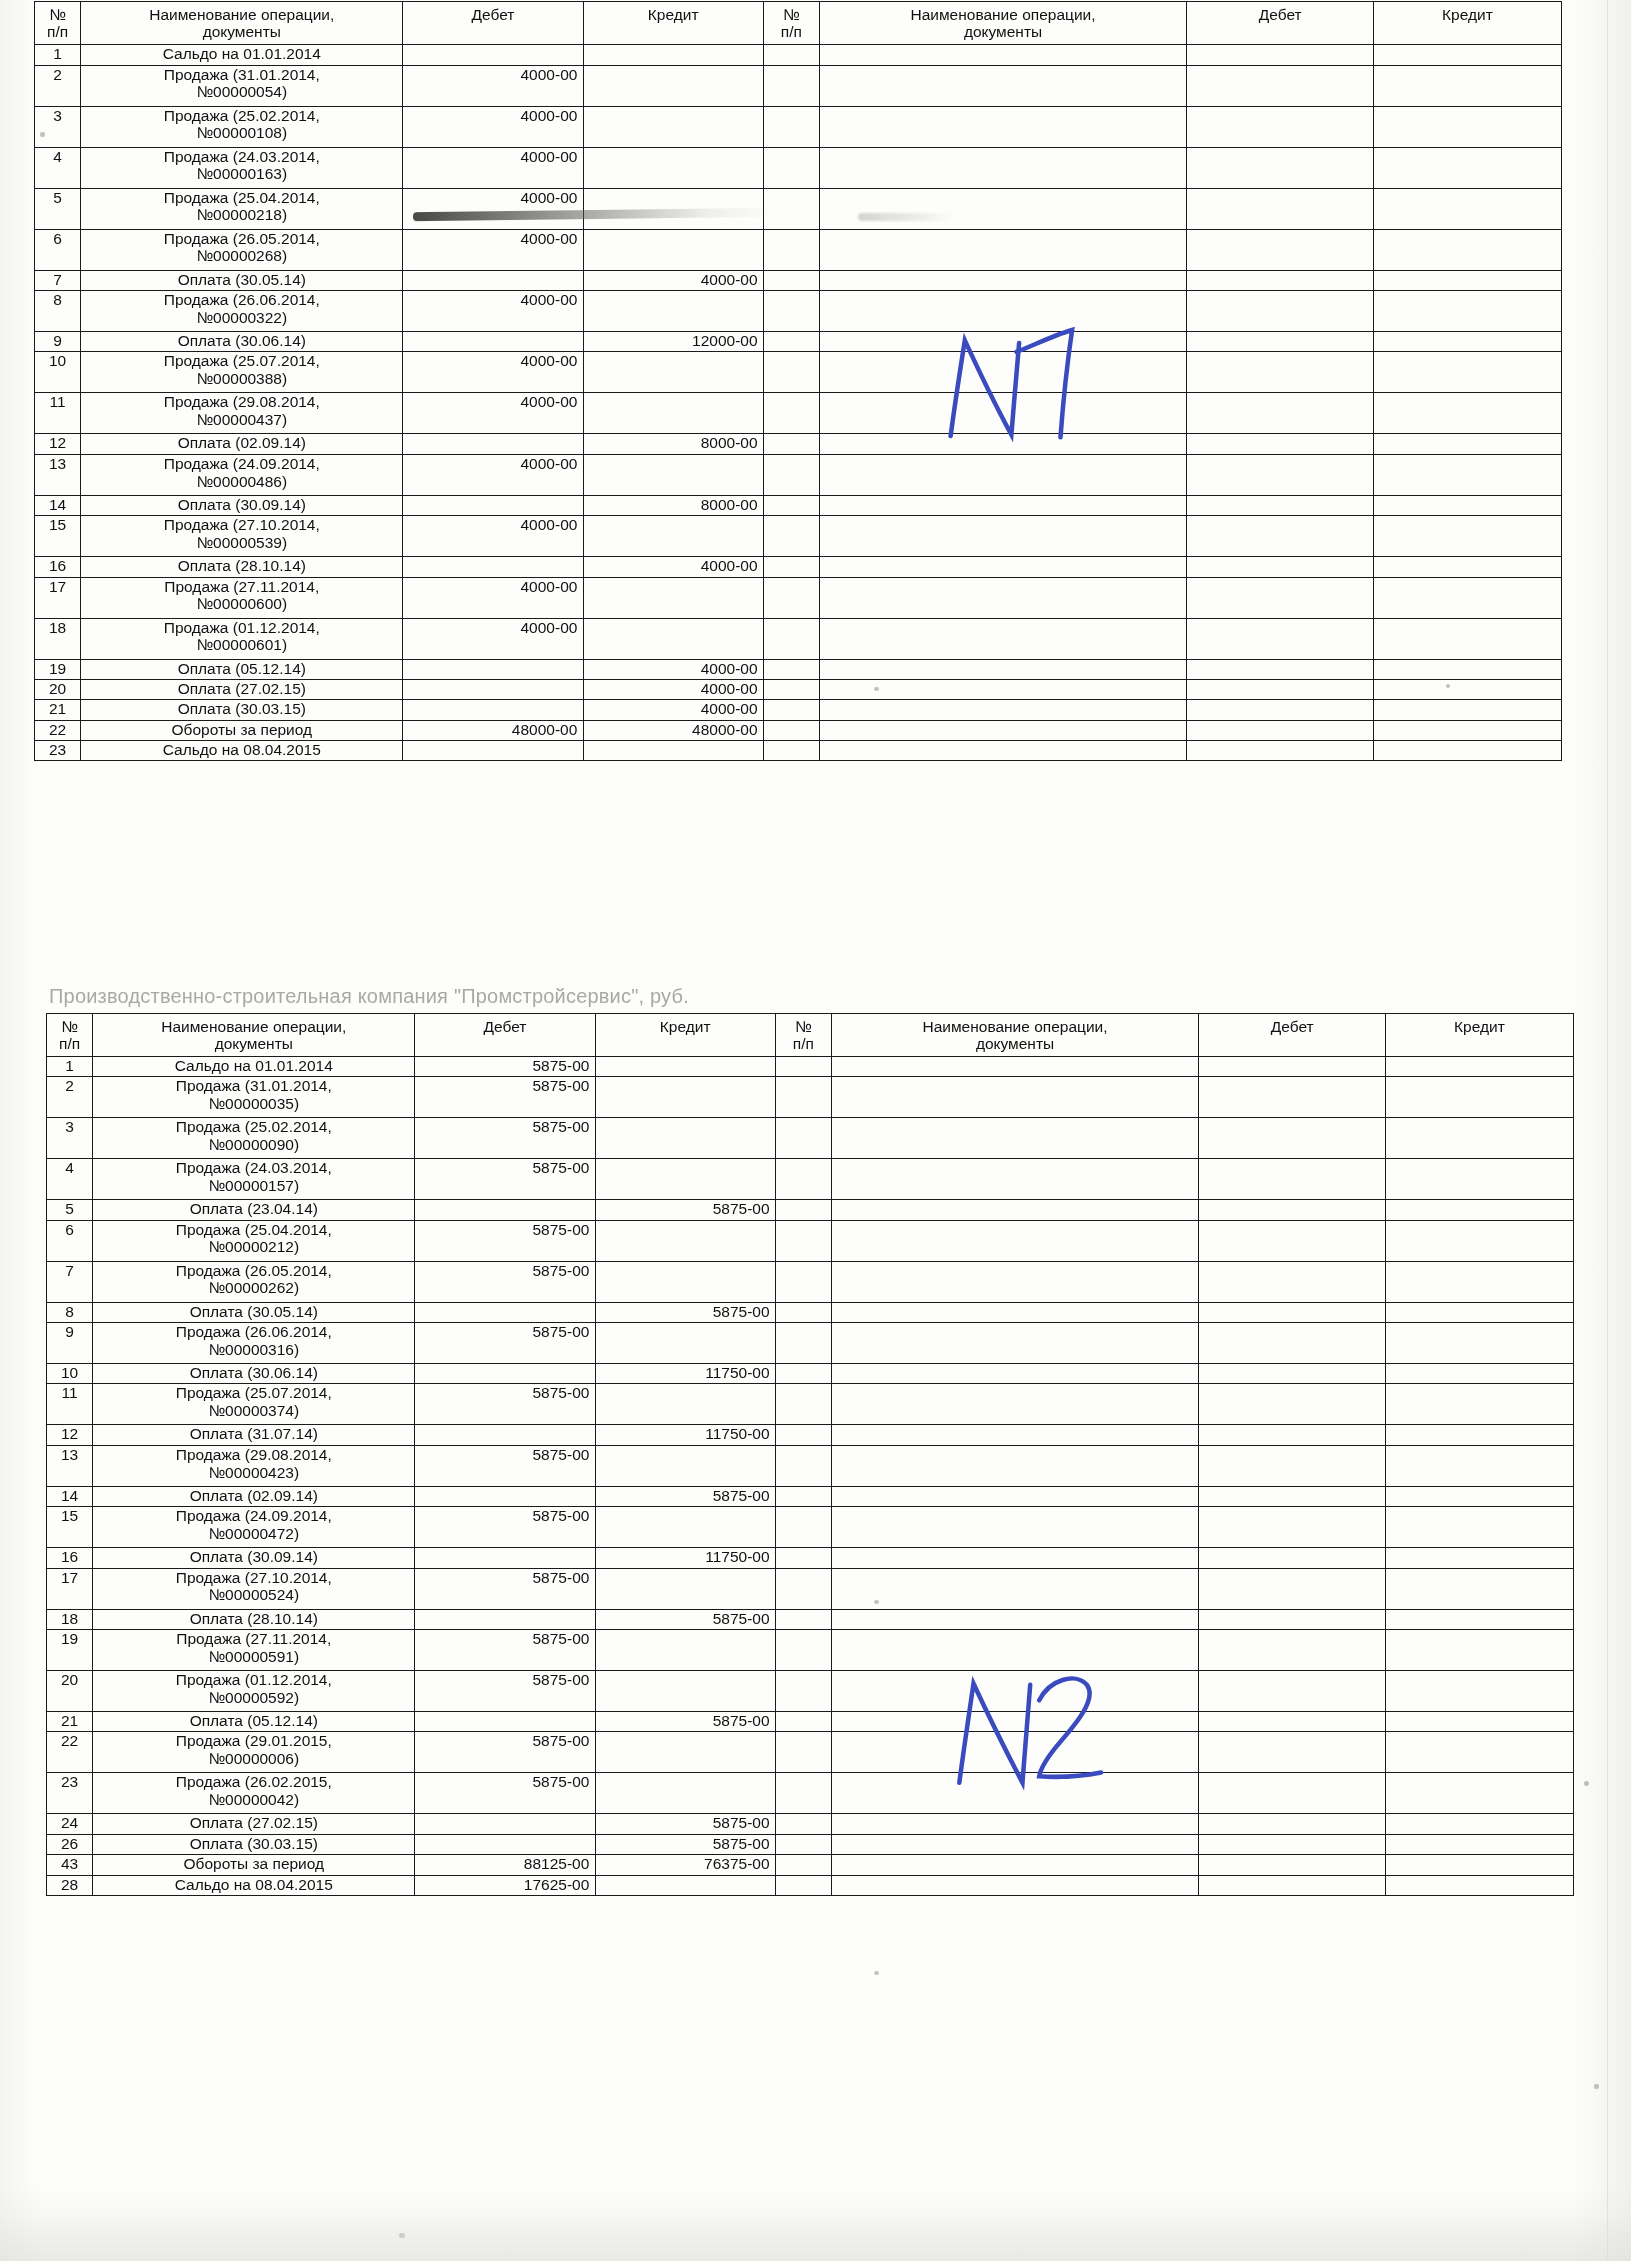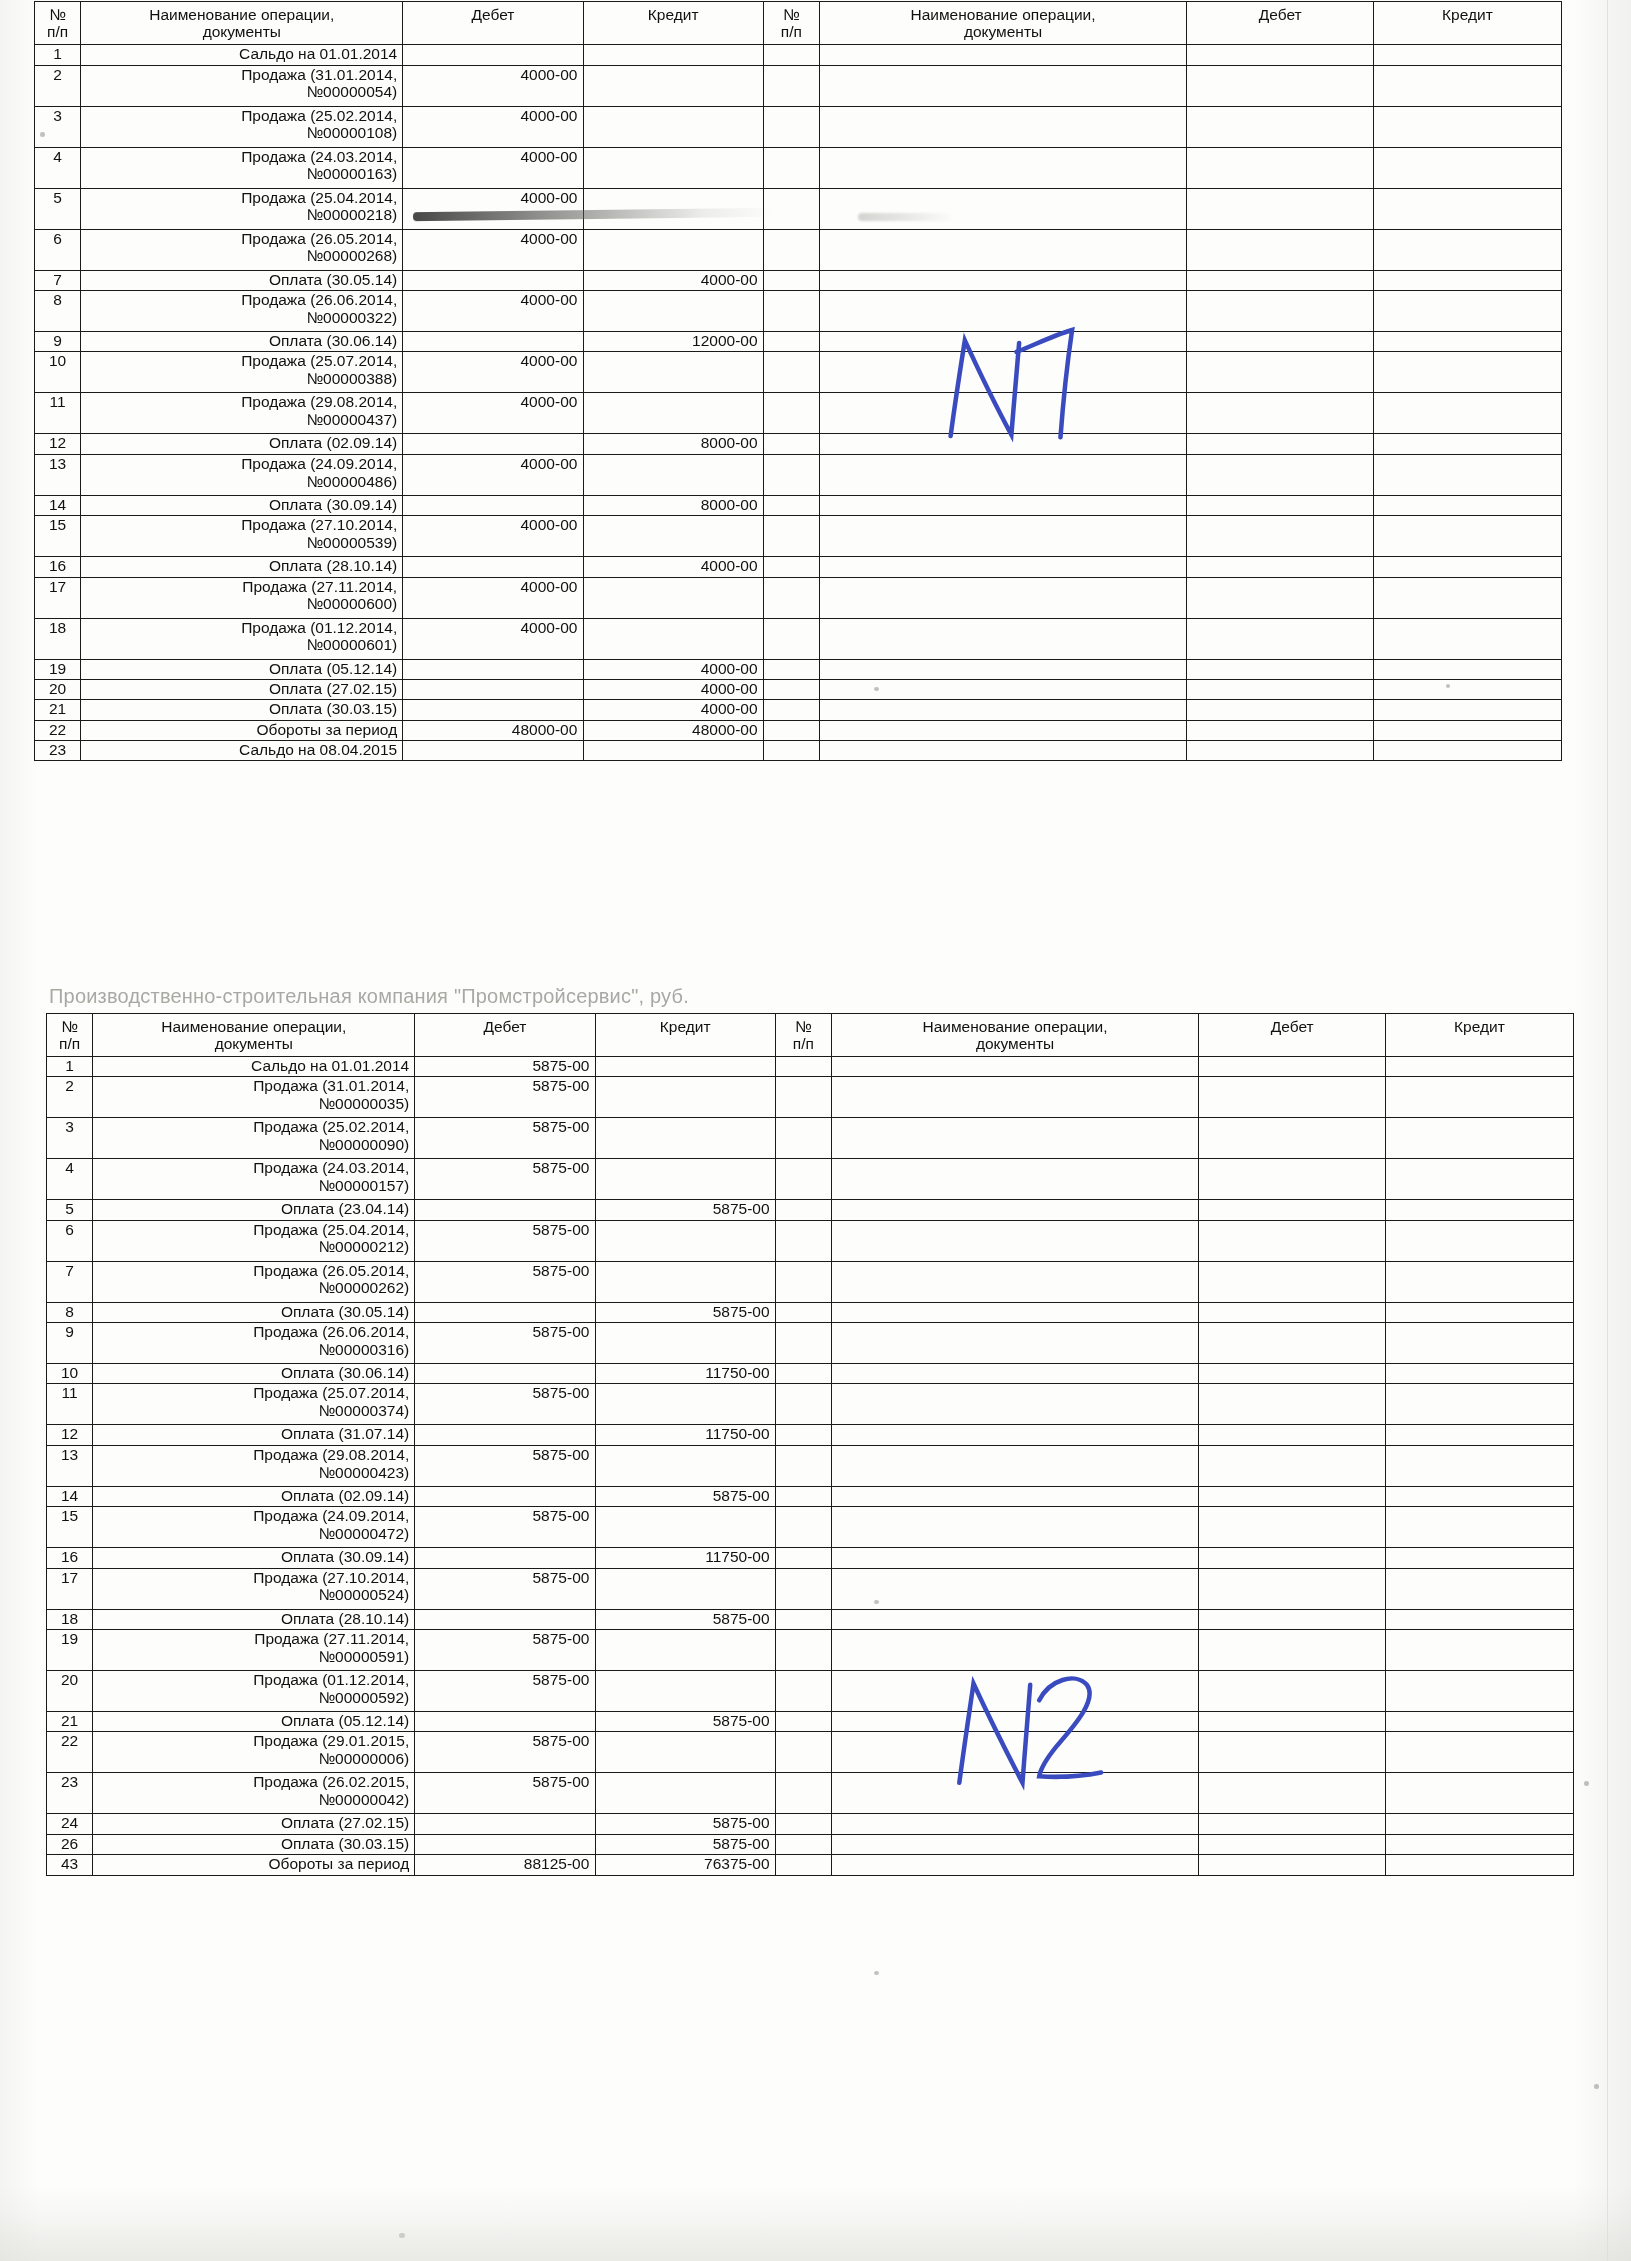--- a/index.html
+++ b/index.html
@@ -56,21 +56,21 @@
     font-weight: normal;
     background: transparent;
   }
   table.ledger th {
     text-align: center;
     font-size: 15.5px;
     padding: 3.9px 2.6px;
     line-height: 1.1;
   }
   .c-num   { width: 40px;  text-align: center; }
-  .c-name  { width: 316px; text-align: right; }
+  .c-name  { width: 316px; text-align: center; }
   .c-deb   { width: 174px; text-align: right; padding-right: 14px;}
   .c-cred  { width: 174px; text-align: right; padding-right: 14px;}
   .c-num2  { width: 50px;  text-align: center; }
   .c-name2 { width: 361px; text-align: left; }
   .c-deb2  { width: 181px; text-align: right; }
   .c-cred2 { width: 181px; text-align: right; }
 
   .r1 td { height: 19.4px; }
   .r2 td { height: 40px; }
 
@@ -1504,20 +1504,46 @@
           <td class="c-name2">
             <span class="cell-text"></span>
           </td>
           <td class="c-deb2">
             <span class="cell-text"></span>
           </td>
           <td class="c-cred2">
             <span class="cell-text"></span>
           </td>
         </tr>
+        <tr class="r1">
+          <td class="c-num">
+            <span class="cell-text">28</span>
+          </td>
+          <td class="c-name">
+            <span class="cell-text">Сальдо на 08.04.2015</span>
+          </td>
+          <td class="c-deb">
+            <span class="cell-text">17625-00</span>
+          </td>
+          <td class="c-cred">
+            <span class="cell-text"></span>
+          </td>
+          <td class="c-num2">
+            <span class="cell-text"></span>
+          </td>
+          <td class="c-name2">
+            <span class="cell-text"></span>
+          </td>
+          <td class="c-deb2">
+            <span class="cell-text"></span>
+          </td>
+          <td class="c-cred2">
+            <span class="cell-text"></span>
+          </td>
+        </tr>
       </tbody>
   </table>
 
   <div class="handwrite" id="mark-n2">
     <svg width="174" height="129" viewBox="0 0 270 200" fill="none">
       <path d="M16 178 C 24 118, 32 66, 38 24 C 62 76, 88 128, 114 178 C 118 126, 122 72, 126 26" stroke="#3a4bbf" stroke-width="7" stroke-linecap="round" fill="none"></path>
       <path d="M140 50 C 156 18, 196 6, 214 26 C 230 48, 198 86, 168 120 C 150 142, 142 156, 140 168 C 170 170, 206 168, 236 162" stroke="#3a4bbf" stroke-width="7" stroke-linecap="round" fill="none"></path>
     </svg>
   </div>
 

